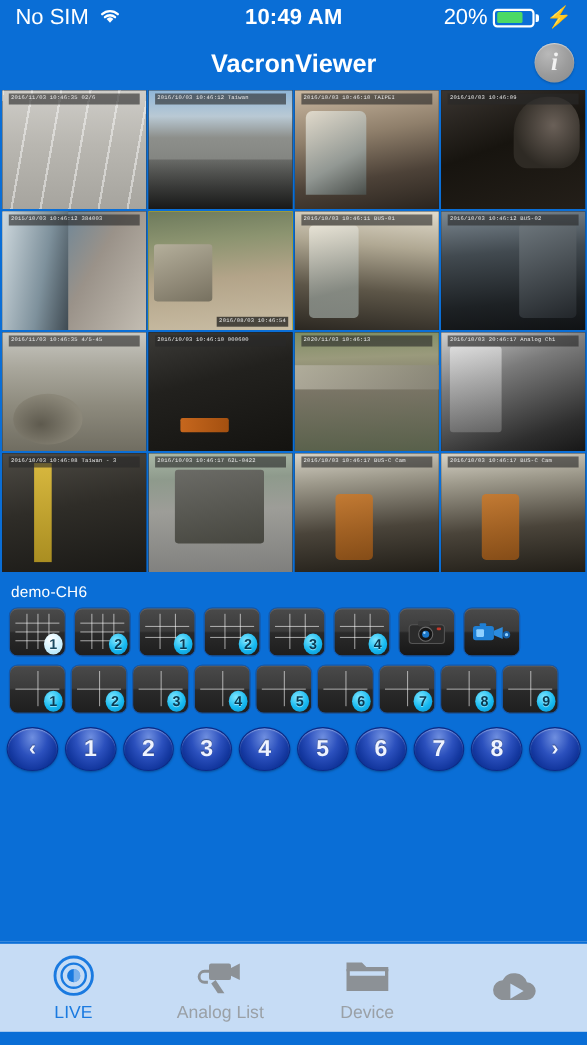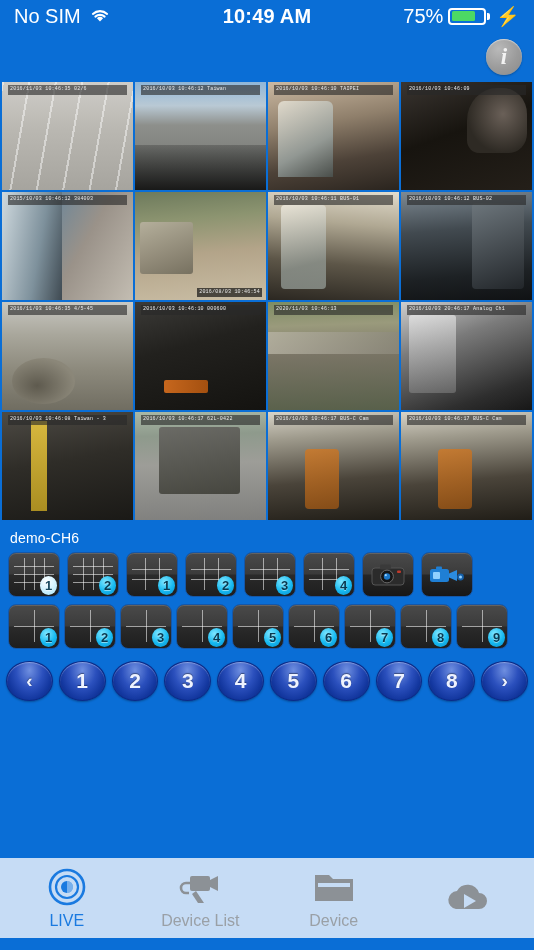--- a/index.html
+++ b/index.html
@@ -195,32 +195,33 @@
       <span class="wifi">
         <svg width="22" height="16" viewBox="0 0 22 16">
           <path d="M11 14.6 7.9 11.2a4.6 4.6 0 0 1 6.2 0z" fill="#fff"></path>
           <path d="M3.9 6.9a10.4 10.4 0 0 1 14.2 0" stroke="#fff" stroke-width="2.1" fill="none" stroke-linecap="round"></path>
           <path d="M6.4 9.6a6.9 6.9 0 0 1 9.2 0" stroke="#fff" stroke-width="2.1" fill="none" stroke-linecap="round"></path>
         </svg>
       </span>
     </div>
     <div class="sb-center">10:49 AM</div>
     <div class="sb-right">
-      <span>75%</span>
+      <span>20%</span>
       <span class="batt-wrap">
         <span class="batt-body">
             <span class="batt-fill" id="battfill" style="width: 75%;"></span>
           </span>
         <span class="batt-cap"></span>
       </span>
       <span class="bolt">⚡</span>
     </div>
   </div>
 
   <div class="navbar">
+    <div class="nav-title">VacronViewer</div>
     <div class="info-btn">i</div>
   </div>
 
   <div class="grid" id="video-grid">
       <div class="tile">
         <div class="scene s-road"></div>
         <div class="ts">2016/11/03 10:46:35  02/6</div>
       </div>
       <div class="tile">
         <div class="scene s-street"></div>
@@ -460,21 +461,21 @@
       </div>
       <div class="tab">
         <div class="ticon">
           <svg width="46" height="36" viewBox="0 0 46 36">
             <rect x="13" y="7" width="20" height="15" rx="2" fill="#8c9196"></rect>
             <path d="M33 11 41 7v15l-8-4z" fill="#8c9196"></path>
             <path d="M19 22 27 34h-6l-6-9z" fill="#8c9196"></path>
             <path d="M13 14H9a5 5 0 1 0 0 10h3" fill="none" stroke="#8c9196" stroke-width="2.6"></path>
           </svg>
         </div>
-        <div>Device List</div>
+        <div>Analog List</div>
       </div>
       <div class="tab">
         <div class="ticon">
           <svg width="44" height="36" viewBox="0 0 44 36">
             <path d="M3 6h14l4 4h20v4H3z" fill="#8c9196"></path>
             <path d="M3 12h38v20H3z" fill="#8c9196"></path>
             <path d="M6 14h32v4H6z" fill="#c6dcf5"></path>
           </svg>
         </div>
         <div>Device</div>

